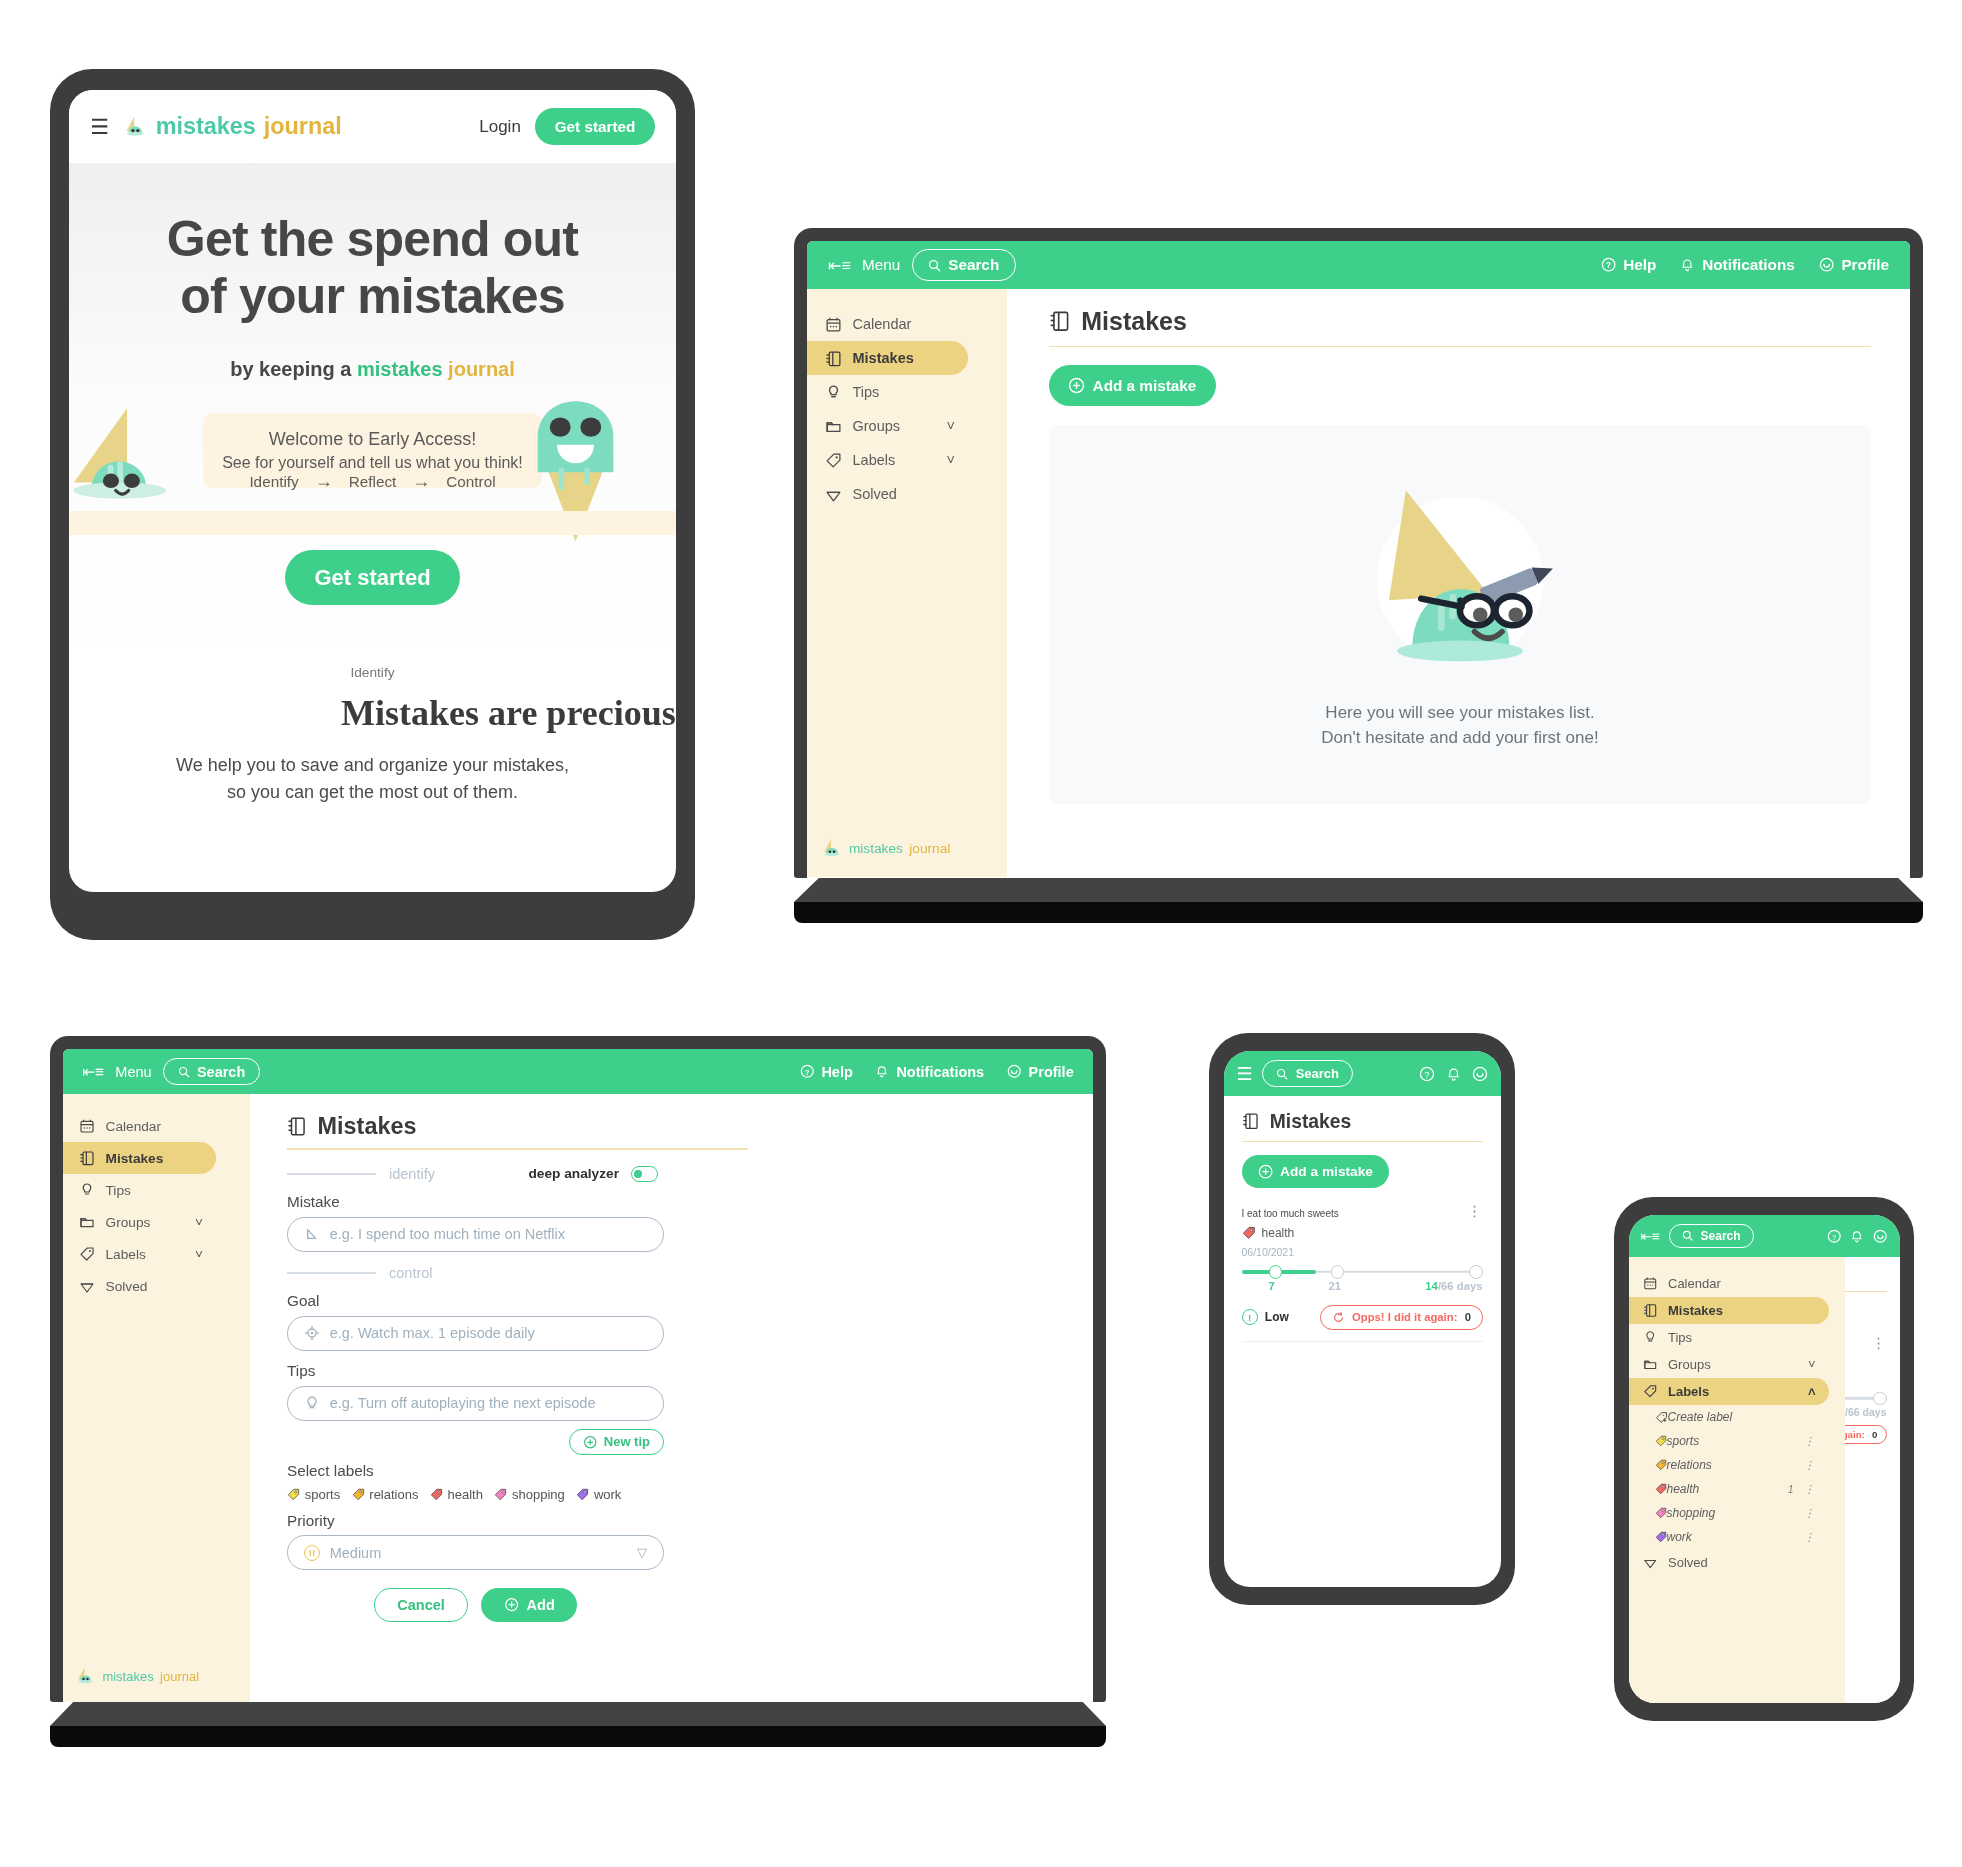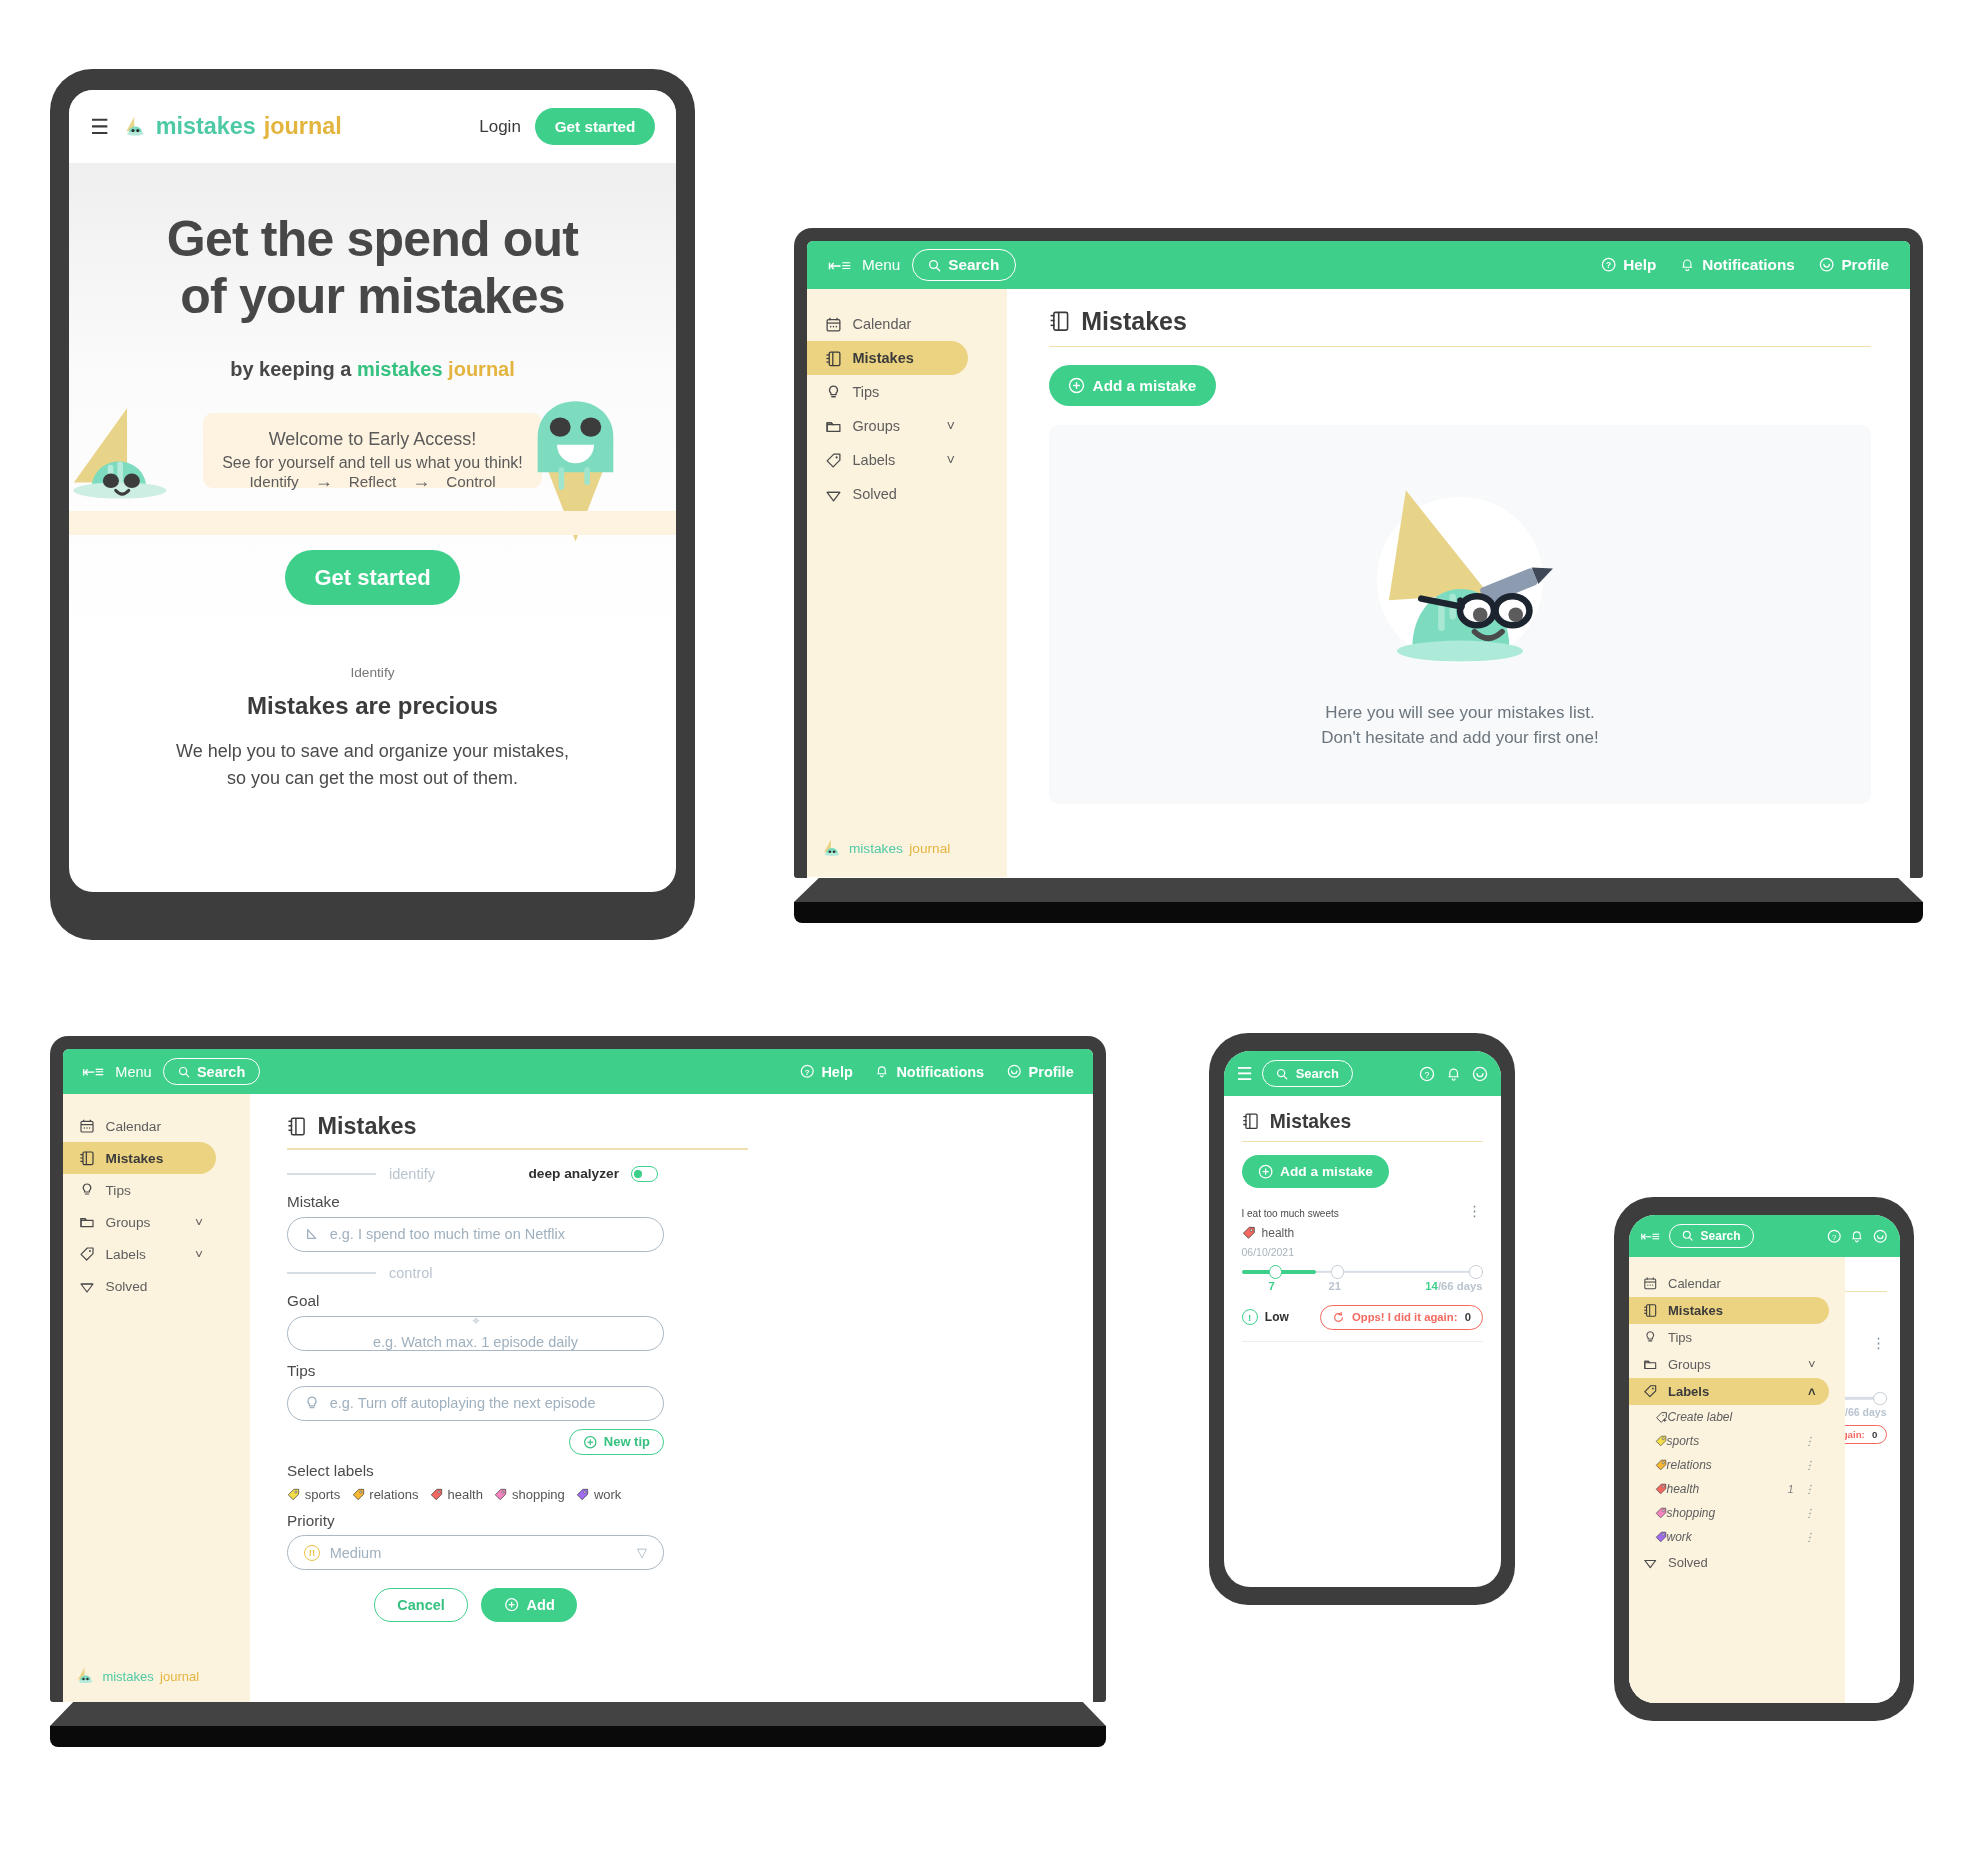--- a/index.html
+++ b/index.html
@@ -77,21 +77,21 @@
 
   
   .lp-nav { display:flex; align-items:center; padding: 18px 21px; background:#fff; }
   .lp-logo { display:flex; align-items:center; gap:8px; font-size:23.4px; font-weight:600; }
   .hero-grad { background: linear-gradient(180deg,#efefef 0%, #fbfbfb 45%, #ffffff 100%); }
   .hero-h1 { font-size:50px; line-height:1.07; font-weight:700; color:#474747; text-align:center; letter-spacing:-0.8px; }
   .hero-sub { font-size:20px; font-weight:700; color:#474747; text-align:center; }
   .notice { background:#fdf3e0; border-radius:9.7px; text-align:center; color:#5a5a5a; }
   .steps { display:flex; align-items:center; justify-content:center; gap:16px; color:#5d5d5d; font-size:15.3px;}
   .sec-kicker { text-align:center; color:#777; font-size:13.7px; }
-  .sec-h2 { text-align:center; font-size:24px; font-weight:700; color:#3b3b3b; }
+  .sec-h2 { text-align:right; font-size:36px; font-weight:700; color:#3b3b3b;font-family:Liberation Serif, serif; }
   .sec-p { text-align:center; color:#4b4b4b; font-size:18px; line-height:1.5; }
 
   
   .sec-divider { display:flex; align-items:center; gap:13px; color:#b9c4cf; font-size:14.5px; }
   .sec-divider .line { width:89px; height:1.6px; background:#d6dde4; }
   .field-label { color:#4b4b4b; font-size:15.3px; }
   .input {
     border:1.6px solid #aab7c4; border-radius:805px; display:flex; align-items:center;
     gap:9.7px; color:#9fb0be; background:#fff;
   }
@@ -515,21 +515,21 @@
                 </svg>
               <span>e.g. I spend too much time on Netflix</span>
             </div>
 
             <div class="sec-divider" style="margin-top:13px;">
               <span class="line"></span>
               <span>control</span>
             </div>
 
             <div class="field-label" style="margin-top:11.3px;">Goal</div>
-            <div class="input" style="margin-top:5.6px;width:377px;height:35px;padding:0 16px;font-size:14.5px;flex-direction:column;">
+            <div class="input" style="margin-top:5.6px;width:377px;height:35px;padding:0 16px;font-size:14.5px;">
               <svg width="16" height="16" viewBox="0 0 22 22">
                   <circle cx="11" cy="11" r="5.5" stroke="#9fb0be" stroke-width="1.8" fill="none"></circle>
                   <circle cx="11" cy="11" r="1.7" fill="#9fb0be"></circle>
                   <line x1="11" y1="1.5" x2="11" y2="5" stroke="#9fb0be" stroke-width="1.8"></line>
                   <line x1="11" y1="17" x2="11" y2="20.5" stroke="#9fb0be" stroke-width="1.8"></line>
                   <line x1="1.5" y1="11" x2="5" y2="11" stroke="#9fb0be" stroke-width="1.8"></line>
                   <line x1="17" y1="11" x2="20.5" y2="11" stroke="#9fb0be" stroke-width="1.8"></line>
                 </svg>
               <span>e.g. Watch max. 1 episode daily</span>
             </div>

